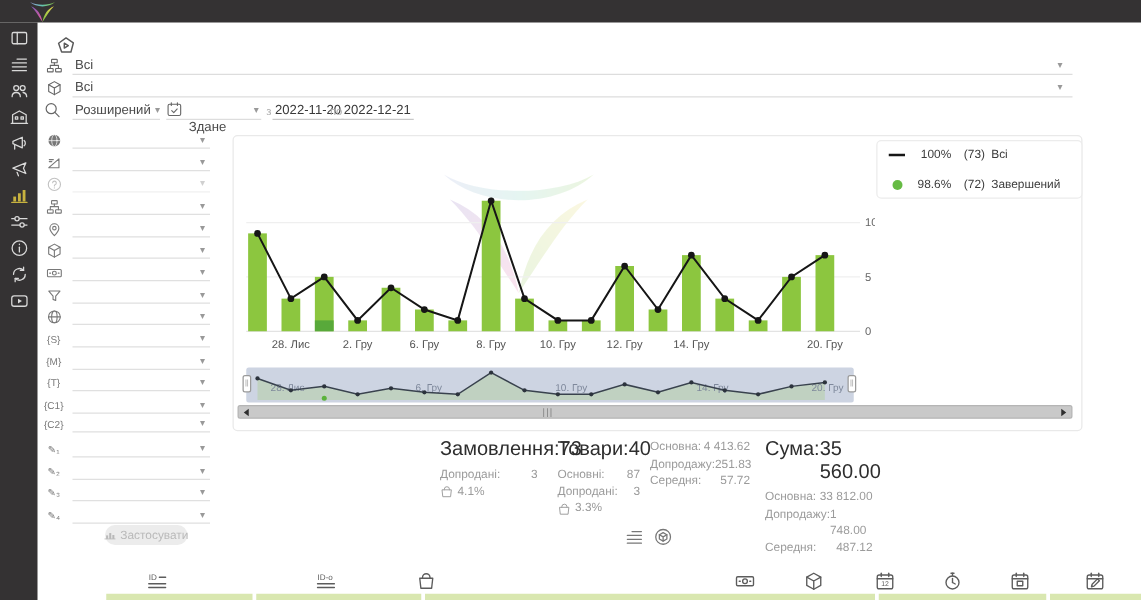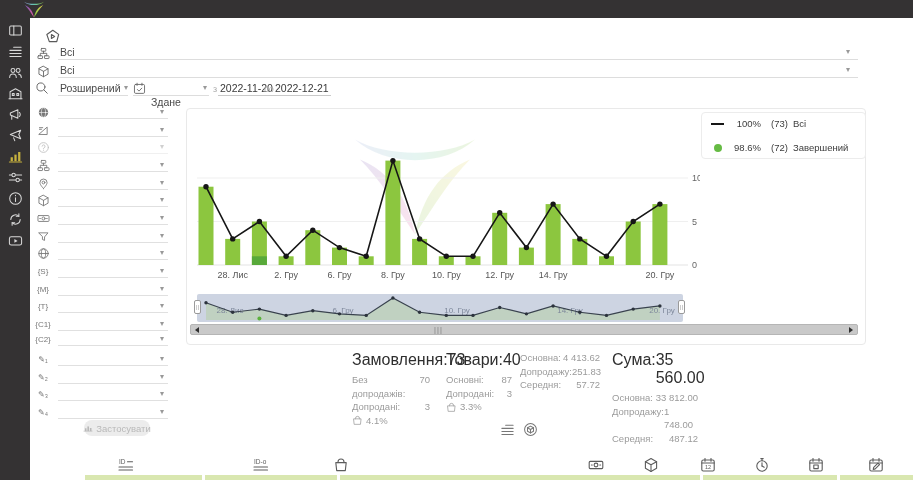--- a/index.html
+++ b/index.html
@@ -500,24 +500,20 @@
     <span class="sb-grip">|||</span>
   </div>
 
   <div id="stats">
       <div class="stat-col" style="left: 352px; width: 78px;">
         <div class="stat-head">
           <span>Замовлення:</span>
           <span>73</span>
         </div>
         <div class="stat-row">
-          <span>Без допродажів:</span>
-          <span>70</span>
-        </div>
-        <div class="stat-row">
           <span>Допродані:</span>
           <span>3</span>
         </div>
         <div class="stat-pct">
           <span style="width:11px;height:11px;display:inline-flex">
             <svg viewBox="0 0 16 16" width="11" height="11" fill="none" stroke="currentColor" stroke-width="1.1" stroke-linecap="round" stroke-linejoin="round">
               <path d="M5 5.6V5a3 3 0 016 0v.6"></path>
               <path d="M2.8 5.6h10.4l-.9 8H3.7z"></path>
             </svg>
           </span>

